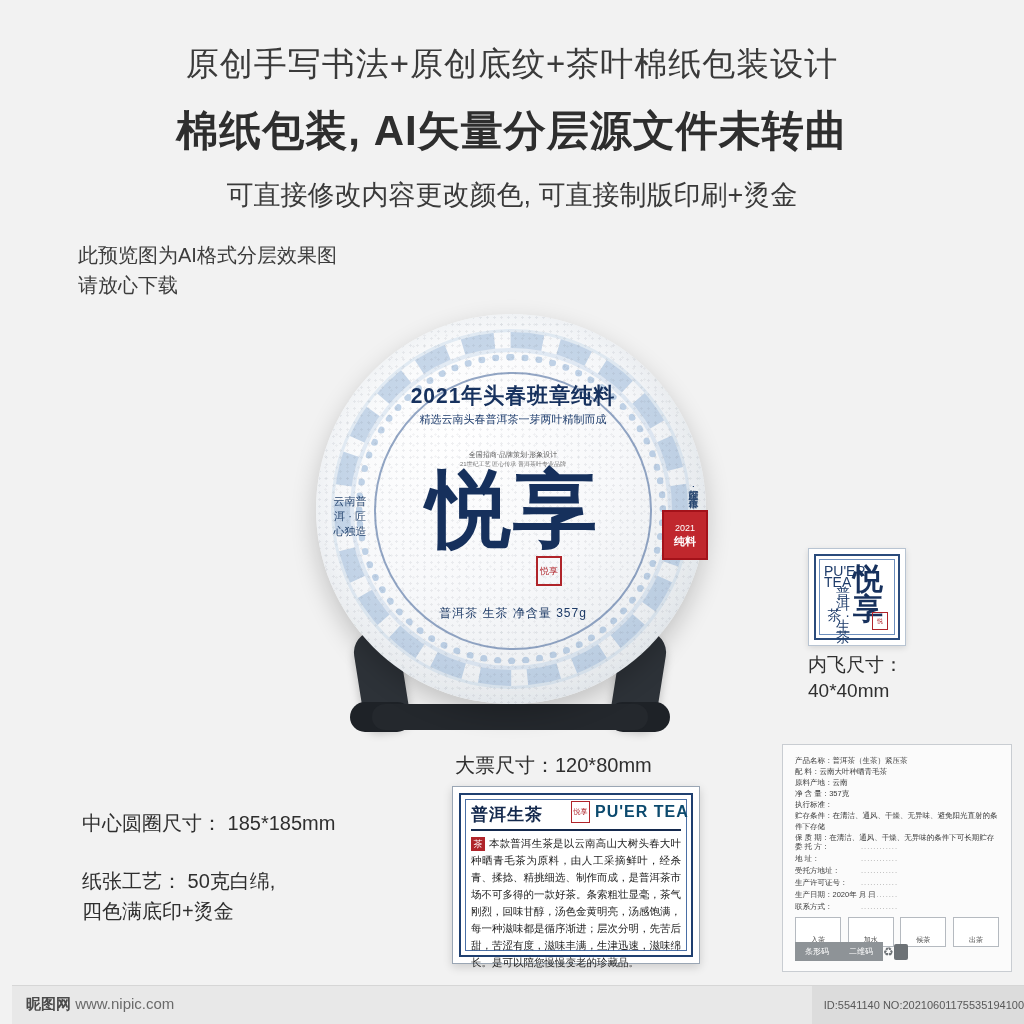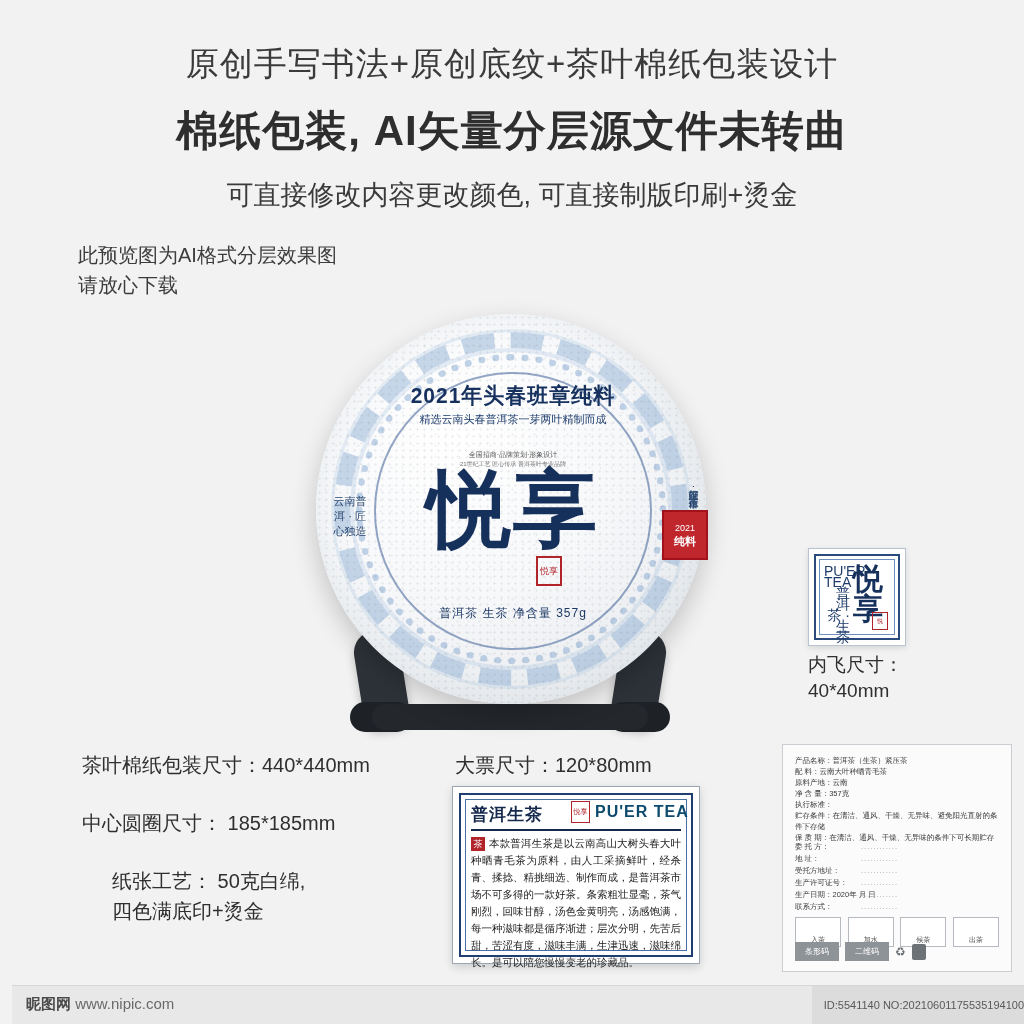--- a/index.html
+++ b/index.html
@@ -103,21 +103,21 @@
   .leg-l{left:28px;top:30px;transform:rotate(-9deg);}
   .leg-r{right:28px;top:30px;transform:rotate(9deg);}
   .stand-bar{position:absolute;left:42px;right:42px;top:104px;height:26px;background:#24282d;border-radius:14px;}
   .stand-foot{position:absolute;width:62px;height:30px;background:#1e2227;border-radius:16px;top:102px;}
   .foot-l{left:20px;} .foot-r{right:20px;}
 
   
   .spec{position:absolute;font-size:20px;color:#2f2f2f;line-height:30px;}
   .spec-1{left:82px;top:750px;}
   .spec-2{left:82px;top:808px;}
-  .spec-3{left:82px;top:866px;margin-left:30px;}
+  .spec-3{left:82px;top:866px;}
   .spec-4{left:455px;top:750px;}
 
   
   .neifei{position:absolute;left:808px;top:548px;width:96px;height:96px;background:#fff;border:1px solid #b8c4d2;
           box-shadow:0 2px 6px rgba(0,0,0,.12);}
   .neifei-in{position:absolute;inset:5px;border:2px solid #2a4b7c;}
   .neifei-in:before{content:"";position:absolute;inset:3px;border:1px solid #6d8fbd;}
   .nf-left{position:absolute;left:8px;top:10px;width:26px;font-size:14px;line-height:11px;color:#1f3d6b;text-align:right;}
   .nf-char{position:absolute;right:6px;top:8px;width:48px;text-align:center;
     font-family:"DejaVu Serif","Liberation Serif",serif;font-size:30px;line-height:30px;color:#17315d;font-weight:700;}
@@ -135,21 +135,21 @@
   .tk-mark{position:absolute;left:18px;top:50px;width:14px;height:14px;background:#b0242a;color:#fff;font-size:9px;line-height:14px;text-align:center;}
   .tk-body{position:absolute;left:18px;right:18px;top:48px;font-size:10.5px;line-height:17px;color:#1b1b1b;text-align:justify;text-indent:18px;}
 
   
   .backlabel{position:absolute;left:782px;top:744px;width:228px;height:226px;background:#fbfbfb;border:1px solid #c9cdd2;}
   .bl-head{position:absolute;left:12px;top:10px;right:12px;font-size:7.5px;line-height:11px;color:#3a3a3a;}
   .bl-col{position:absolute;left:12px;top:96px;font-size:7.5px;line-height:12px;color:#3a3a3a;}
   .bl-dots{position:absolute;left:78px;top:96px;right:12px;font-size:7.5px;line-height:12px;color:#9a9a9a;letter-spacing:1px;}
   .bl-icons{position:absolute;left:12px;right:12px;top:172px;display:flex;justify-content:space-between;}
   .bl-icon{width:46px;height:30px;border:1px solid #b5bac0;background:#fff;display:flex;align-items:flex-end;justify-content:center;font-size:7px;color:#4a4a4a;padding-bottom:1px;box-sizing:border-box;}
-  .bl-bottom{position:absolute;left:12px;right:12px;bottom:10px;display:flex;gap:6px;align-items:center;}
+  .bl-bottom{position:absolute;left:12px;right:12px;bottom:10px;display:flex;align-items:center;}
   .bl-btn{background:#8e9397;color:#fff;font-size:8px;padding:4px 10px;}
   .bl-recycle{font-size:12px;color:#6d7276;}
   .bl-bin{width:14px;height:16px;background:#6d7276;border-radius:2px;}
 
   
   .footer{position:absolute;left:12px;bottom:0;width:1024px;height:38px;background:#e8e8e8;border-top:1px solid #d6d6d6;}
   .fl{position:absolute;left:14px;top:9px;font-size:15px;color:#6a6a6a;}
   .fl b{color:#4a4a4a;}
   .fr{position:absolute;right:0;top:0;height:38px;background:#dcdcdc;display:flex;align-items:center;padding:0 12px;font-size:11px;color:#585858;}
 </style>
@@ -194,21 +194,20 @@
 
       <div class="side-left">云南普洱 · 匠心独造</div>
       <div class="side-right">深山好茶 · 百年传承</div>
       <div class="red-stamp">
         <span class="yr">2021</span>
         <span>纯料</span>
       </div>
     </div>
   </div>
 
-  <div class="spec spec-1">茶叶棉纸包装尺寸：440*440mm</div>
   <div class="spec spec-2">中心圆圈尺寸： 185*185mm</div>
   <div class="spec spec-3" style="white-space:pre-line">纸张工艺： 50克白绵,
 四色满底印+烫金</div>
   <div class="spec spec-4">大票尺寸：120*80mm</div>
 
   <div class="neifei">
     <div class="neifei-in">
       <div class="nf-left">PU'ER TEA 普洱茶 · 生茶</div>
       <div class="nf-char">悦享</div>
       <div class="nf-seal">悦</div>

